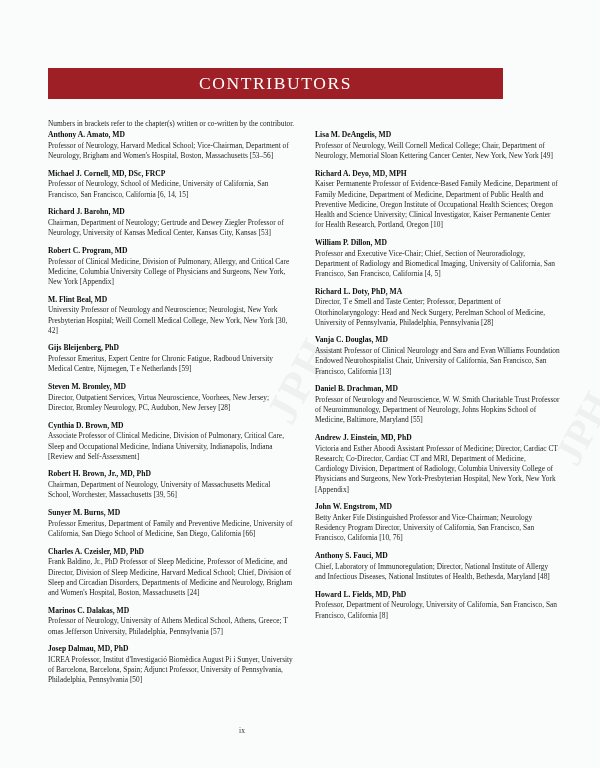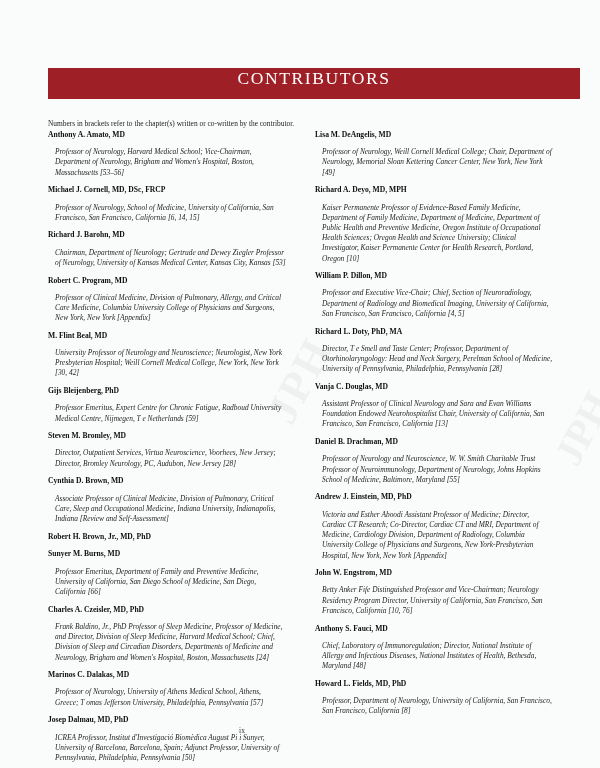--- a/index.html
+++ b/index.html
@@ -49,24 +49,25 @@
     transform: rotate(-62deg);
     pointer-events: none;
     user-select: none;
     z-index: 0;
   }
 
   .title-band {
     position: absolute;
     left: 48px;
     top: 68px;
-    width: 532px;
+    width: 455px;
     height: 31px;
     background: #9e2026;
     display: flex;
+    align-items: center;
     justify-content: center;
     z-index: 2;
   }
   .title-band .title-text {
     color: #ffffff;
     font-family: "Liberation Serif", serif;
     font-size: 17.5px;
     letter-spacing: 1.6px;
     font-weight: normal;
   }
@@ -104,23 +105,22 @@
     font-size: 7.6px;
     font-weight: bold;
     line-height: 10.2px;
     color: #0e0e0e;
     margin: 0 0 0.5px 0;
   }
   .entry-affil {
     font-size: 7.4px;
     line-height: 10.2px;
     color: #1f1f1f;
-    margin: 7px;
+    margin: 0;
     text-align: left;
-    font-style: italic;
   }
 
   .folio {
     position: absolute;
     left: 0;
     top: 726px;
     width: 484px;
     text-align: center;
     font-size: 7.5px;
     color: #333;
@@ -170,20 +170,21 @@
         <div class="entry">
           <p class="entry-name">Steven M. Bromley, MD</p>
           <p class="entry-affil">Director, Outpatient Services, Virtua Neuroscience, Voorhees, New Jersey; Director, Bromley Neurology, PC, Audubon, New Jersey [28]</p>
         </div>
         <div class="entry">
           <p class="entry-name">Cynthia D. Brown, MD</p>
           <p class="entry-affil">Associate Professor of Clinical Medicine, Division of Pulmonary, Critical Care, Sleep and Occupational Medicine, Indiana University, Indianapolis, Indiana [Review and Self-Assessment]</p>
         </div>
         <div class="entry">
           <p class="entry-name">Robert H. Brown, Jr., MD, PhD</p>
+          <p class="entry-affil">Chairman, Department of Neurology, University of Massachusetts Medical School, Worchester, Massachusetts [39, 56]</p>
         </div>
         <div class="entry">
           <p class="entry-name">Sunyer M. Burns, MD</p>
           <p class="entry-affil">Professor Emeritus, Department of Family and Preventive Medicine, University of California, San Diego School of Medicine, San Diego, California [66]</p>
         </div>
         <div class="entry">
           <p class="entry-name">Charles A. Czeisler, MD, PhD</p>
           <p class="entry-affil">Frank Baldino, Jr., PhD Professor of Sleep Medicine, Professor of Medicine, and Director, Division of Sleep Medicine, Harvard Medical School; Chief, Division of Sleep and Circadian Disorders, Departments of Medicine and Neurology, Brigham and Women's Hospital, Boston, Massachusetts [24]</p>
         </div>
         <div class="entry">

